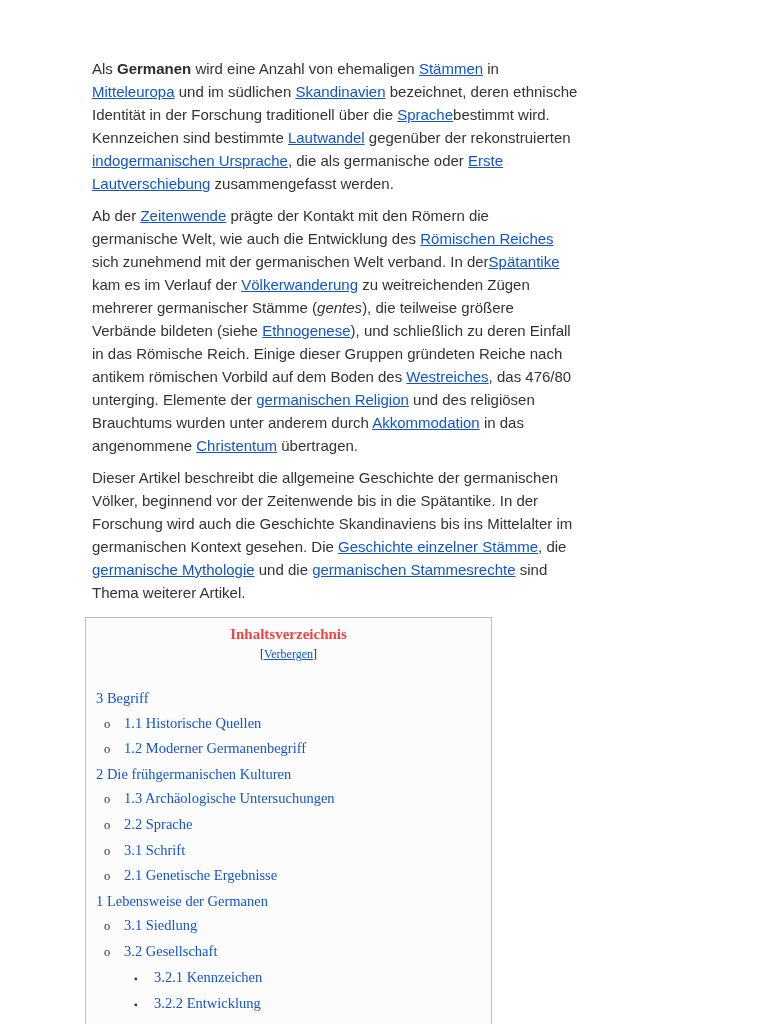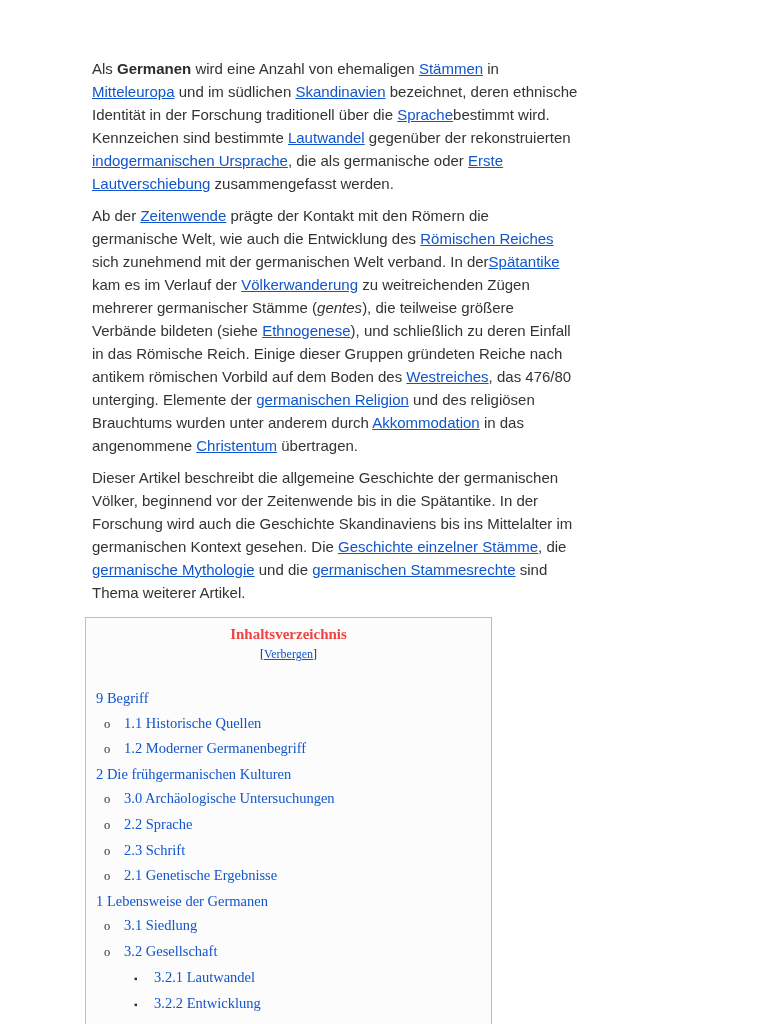--- a/index.html
+++ b/index.html
@@ -86,30 +86,30 @@
   <div id="paragraphs">
       <p class="para"><span>Als </span><b>Germanen</b><span> wird eine Anzahl von ehemaligen </span><a href="#">Stämmen</a><span> in </span><a href="#">Mitteleuropa</a><span> und im südlichen </span><a href="#">Skandinavien</a><span> bezeichnet, deren ethnische Identität in der Forschung traditionell über die </span><a href="#">Sprache</a><span>bestimmt wird. Kennzeichen sind bestimmte </span><a href="#">Lautwandel</a><span> gegenüber der rekonstruierten </span><a href="#">indogermanischen Ursprache</a><span>, die als germanische oder </span><a href="#">Erste Lautverschiebung</a><span> zusammengefasst werden.</span></p>
       <p class="para"><span>Ab der </span><a href="#">Zeitenwende</a><span> prägte der Kontakt mit den Römern die germanische Welt, wie auch die Entwicklung des </span><a href="#">Römischen Reiches</a><span> sich zunehmend mit der germanischen Welt verband. In der</span><a href="#">Spätantike</a><span> kam es im Verlauf der </span><a href="#">Völkerwanderung</a><span> zu weitreichenden Zügen mehrerer germanischer Stämme (</span><i>gentes</i><span>), die teilweise größere Verbände bildeten (siehe </span><a href="#">Ethnogenese</a><span>), und schließlich zu deren Einfall in das Römische Reich. Einige dieser Gruppen gründeten Reiche nach antikem römischen Vorbild auf dem Boden des </span><a href="#">Westreiches</a><span>, das 476/80 unterging. Elemente der </span><a href="#">germanischen Religion</a><span> und des religiösen Brauchtums wurden unter anderem durch </span><a href="#">Akkommodation</a><span> in das angenommene </span><a href="#">Christentum</a><span> übertragen.</span></p>
       <p class="para"><span>Dieser Artikel beschreibt die allgemeine Geschichte der germanischen Völker, beginnend vor der Zeitenwende bis in die Spätantike. In der Forschung wird auch die Geschichte Skandinaviens bis ins Mittelalter im germanischen Kontext gesehen. Die </span><a href="#">Geschichte einzelner Stämme</a><span>, die </span><a href="#">germanische Mythologie</a><span> und die </span><a href="#">germanischen Stammesrechte</a><span> sind Thema weiterer Artikel.</span></p>
     </div>
 
   <div class="toc">
     <div class="toc-title">Inhaltsverzeichnis</div>
     <div class="toc-toggle"><span>[</span><a href="#">Verbergen</a><span>]</span></div>
     <div id="toc-items" class="toc-list">
-        <div class="toc-item lvl1"><a href="#">9 Begriff</a></div>
+        <div class="toc-item lvl1"><a href="#">3 Begriff</a></div>
         <div class="toc-item lvl2"><span class="bullet">o</span><a href="#">1.1 Historische Quellen</a></div>
         <div class="toc-item lvl2"><span class="bullet">o</span><a href="#">1.2 Moderner Germanenbegriff</a></div>
         <div class="toc-item lvl1"><a href="#">2 Die frühgermanischen Kulturen</a></div>
-        <div class="toc-item lvl2"><span class="bullet">o</span><a href="#">3.0 Archäologische Untersuchungen</a></div>
+        <div class="toc-item lvl2"><span class="bullet">o</span><a href="#">1.3 Archäologische Untersuchungen</a></div>
         <div class="toc-item lvl2"><span class="bullet">o</span><a href="#">2.2 Sprache</a></div>
-        <div class="toc-item lvl2"><span class="bullet">o</span><a href="#">2.3 Schrift</a></div>
+        <div class="toc-item lvl2"><span class="bullet">o</span><a href="#">3.1 Schrift</a></div>
         <div class="toc-item lvl2"><span class="bullet">o</span><a href="#">2.1 Genetische Ergebnisse</a></div>
         <div class="toc-item lvl1"><a href="#">1 Lebensweise der Germanen</a></div>
         <div class="toc-item lvl2"><span class="bullet">o</span><a href="#">3.1 Siedlung</a></div>
         <div class="toc-item lvl2"><span class="bullet">o</span><a href="#">3.2 Gesellschaft</a></div>
-        <div class="toc-item lvl3"><span class="bullet">▪</span><a href="#">3.2.1 Lautwandel</a></div>
+        <div class="toc-item lvl3"><span class="bullet">▪</span><a href="#">3.2.1 Kennzeichen</a></div>
         <div class="toc-item lvl3"><span class="bullet">▪</span><a href="#">3.2.2 Entwicklung</a></div>
         <div class="toc-item lvl2"><span class="bullet">o</span><a href="#"><span>2.6 Vorchristliche (</span><i>pagane</i><span>) Religion und der Wechsel zum Christentum</span></a></div>
         <div class="toc-item lvl3"><span class="bullet">▪</span></div>
       </div>
   </div>
 </div>
 
 </body></html>

